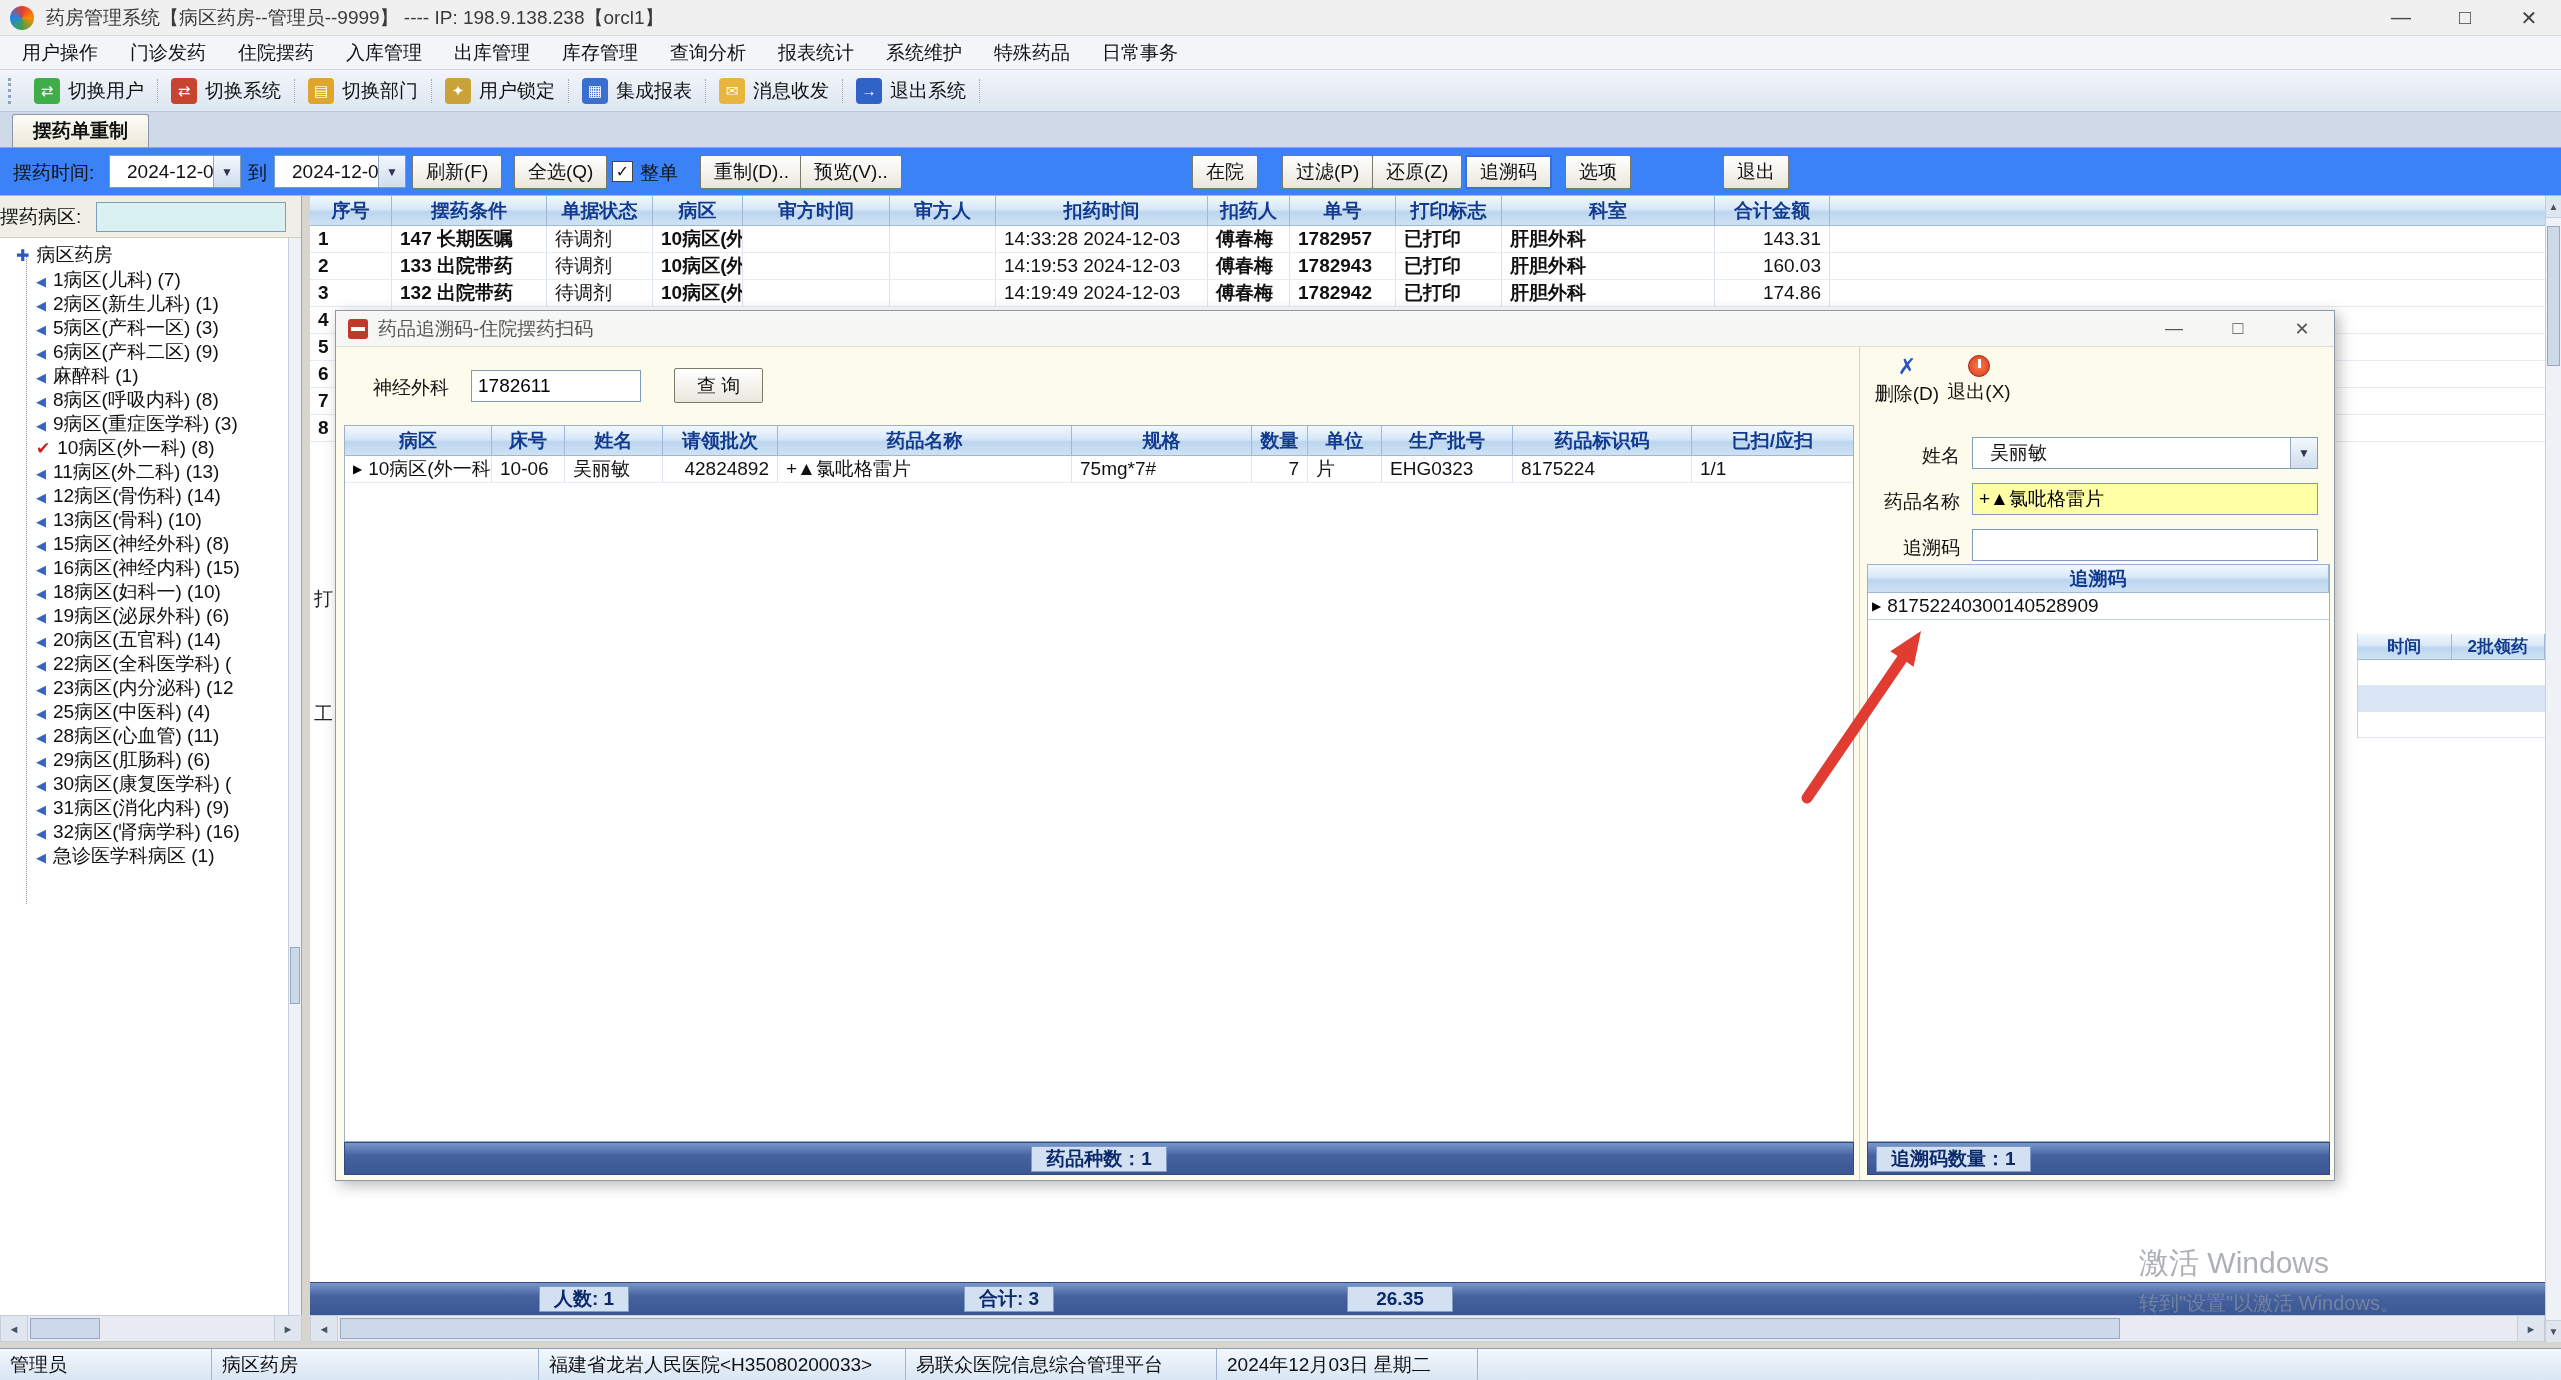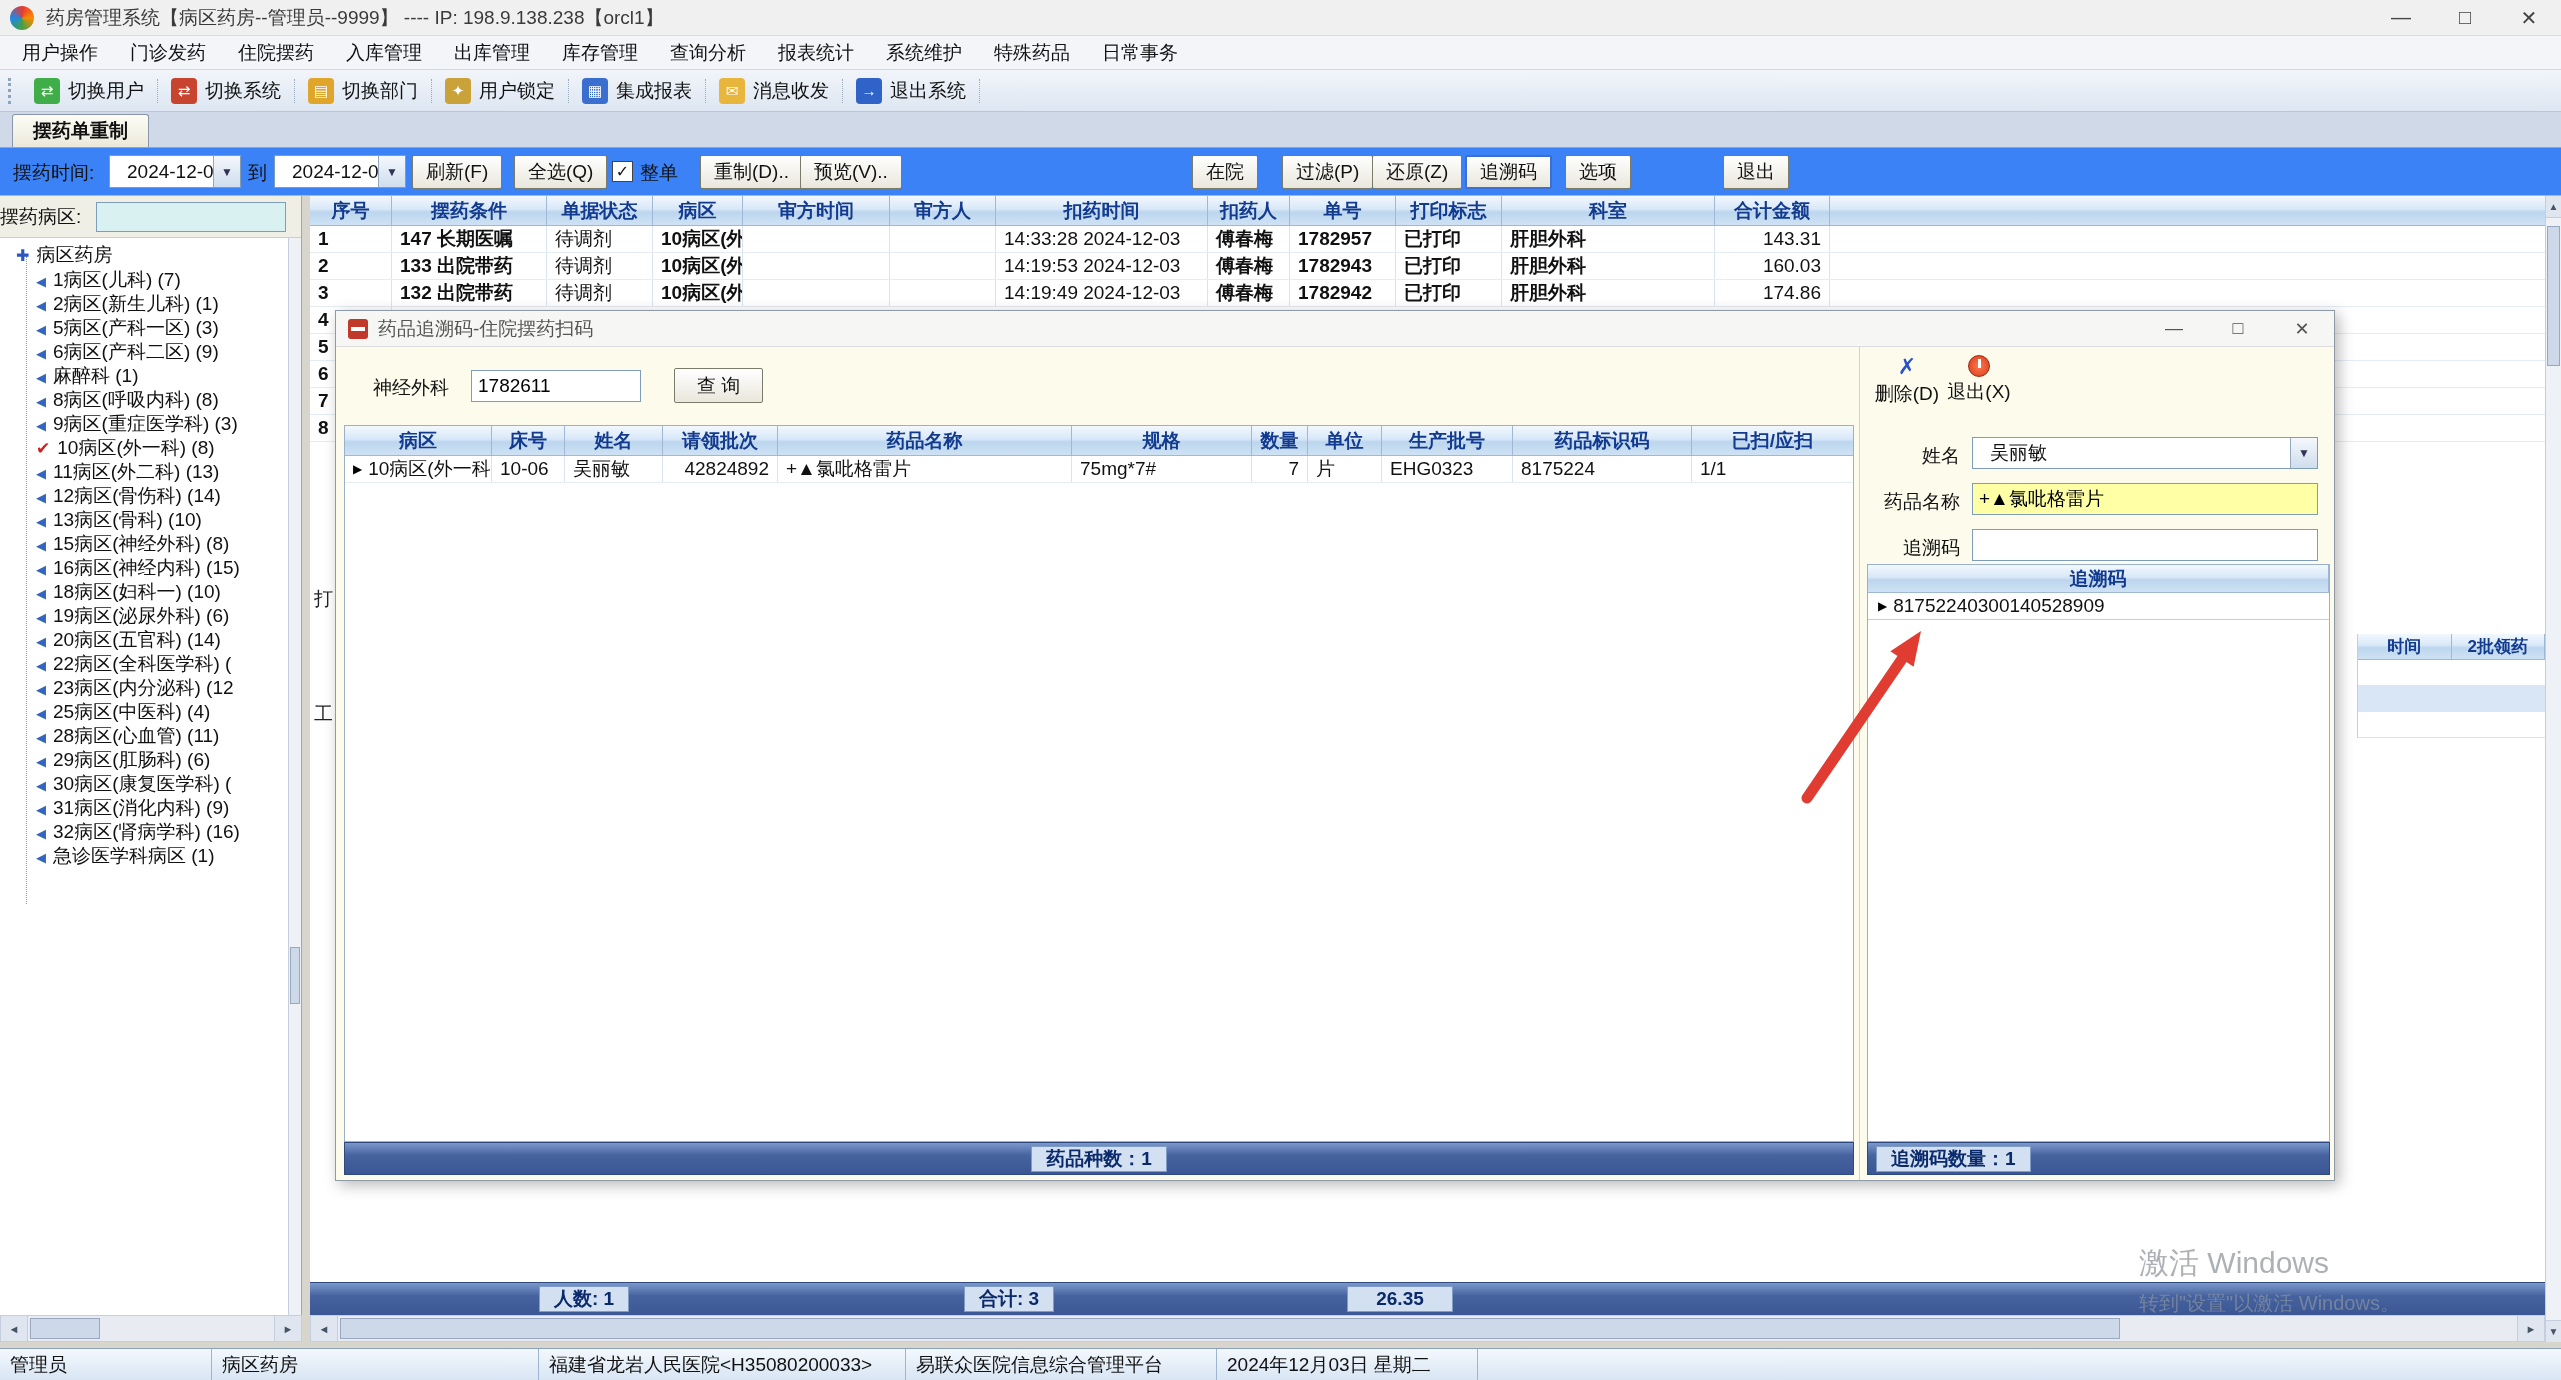--- a/index.html
+++ b/index.html
@@ -102,21 +102,21 @@
 .icon-btn .glyph{font-size:22px;font-weight:bold;line-height:24px}
 .del-glyph{color:#2a52c8}
 .exit-glyph{width:22px;height:22px;border-radius:50%;background:radial-gradient(#ff7a50,#d43a1a);border:1px solid #a02a10;position:relative}
 .exit-glyph::after{content:"";position:absolute;left:9px;top:3px;width:3px;height:9px;background:#fff}
 .fld-lbl{position:absolute;width:100px;text-align:right;white-space:nowrap}
 .fld-input{position:absolute;left:112px;width:346px;height:32px;background:#fff;border:1px solid #7f9db9;padding:0 6px;font:inherit}
 .fld-input.yellow{background:#ffffa6}
 .fld-combo{position:absolute;left:112px;width:346px;height:32px;background:#fff;border:1px solid #7f9db9;display:flex;align-items:center}
 .trace-list{position:absolute;left:7px;top:217px;width:463px;bottom:38px;background:#fff;border:1px solid #9ab0cc}
 .trace-head{height:28px}
-.trace-row{display:flex;align-items:center;height:27px;border-bottom:1px solid #c3cfe0;padding-left:10px;white-space:nowrap}
+.trace-row{display:flex;align-items:center;height:27px;border-bottom:1px solid #c3cfe0;padding-left:4px;white-space:nowrap}
 .red-arrow{position:absolute;left:1430px;top:300px;pointer-events:none}
 
 .watermark{position:absolute;left:2139px;top:1243px;color:rgba(118,124,130,.6);z-index:60;pointer-events:none}
 .watermark .l1{font-size:30px}
 .watermark .l2{font-size:20px;margin-top:6px;color:rgba(150,156,162,.6)}
 </style>
 </head>
 <body>
 
 <div class="titlebar">

